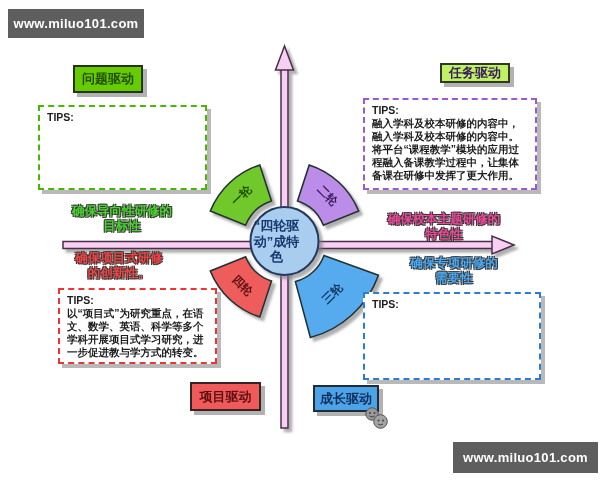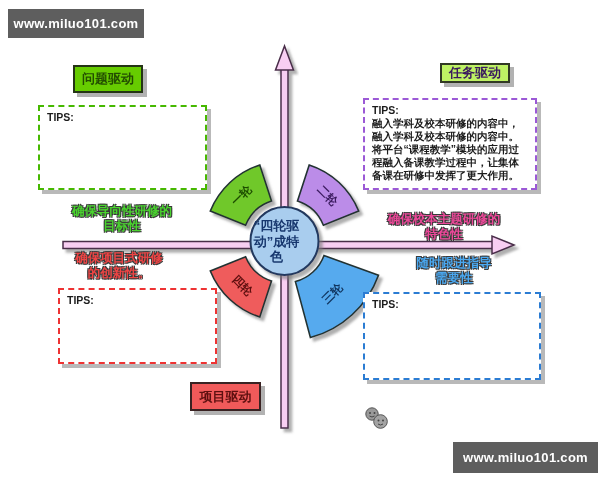--- a/index.html
+++ b/index.html
@@ -79,42 +79,44 @@
   </svg>
 
   <div class="circle-label">“四轮驱动”成特色</div>
 
   <div class="wm wm-tl">www.miluo101.com</div>
   <div class="wm wm-br">www.miluo101.com</div>
 
   <div class="node node-problem">问题驱动</div>
   <div class="node node-task">任务驱动</div>
   <div class="node node-project">项目驱动</div>
+  <div class="node node-growth">成长驱动</div>
 
   <div class="tips tips-problem">
     <span class="tt">TIPS:</span>
   </div>
   <div class="tips tips-task">
     <span class="tt">TIPS:</span>
     <span>融入学科及校本研修的内容中，融入学科及校本研修的内容中。将平台“课程教学”模块的应用过程融入备课教学过程中，让集体备课在研修中发挥了更大作用。</span>
   </div>
   <div class="tips tips-project">
     <span class="tt">TIPS:</span>
+    <span>以“项目式”为研究重点，在语文、数学、英语、科学等多个学科开展项目式学习研究，进一步促进教与学方式的转变。</span>
   </div>
   <div class="tips tips-growth">
     <span class="tt">TIPS:</span>
   </div>
 
   <div class="axis-label lbl-goal">确保导向性研修的
 目标性</div>
   <div class="axis-label lbl-innovation">确保项目式研修
 的创新性。</div>
   <div class="axis-label lbl-feature">确保校本主题研修的
 特色性</div>
-  <div class="axis-label lbl-need">随时跟进指导
+  <div class="axis-label lbl-need">确保专项研修的
 需要性</div>
 
   <svg class="sticker" width="28" height="24" viewBox="0 0 28 24">
     <circle cx="9" cy="7" r="6.2" fill="#999" stroke="#555" stroke-width="1"></circle>
     <circle cx="7" cy="6" r="1" fill="#444"></circle>
     <circle cx="11.5" cy="6" r="1" fill="#444"></circle>
     <path d="M6.5,9 Q9,11 11.5,9" stroke="#444" stroke-width="1" fill="none"></path>
     <circle cx="17.5" cy="14.5" r="6.8" fill="#a3a3a3" stroke="#555" stroke-width="1"></circle>
     <circle cx="15.5" cy="13.5" r="1" fill="#444"></circle>
     <circle cx="20" cy="13.5" r="1" fill="#444"></circle>

